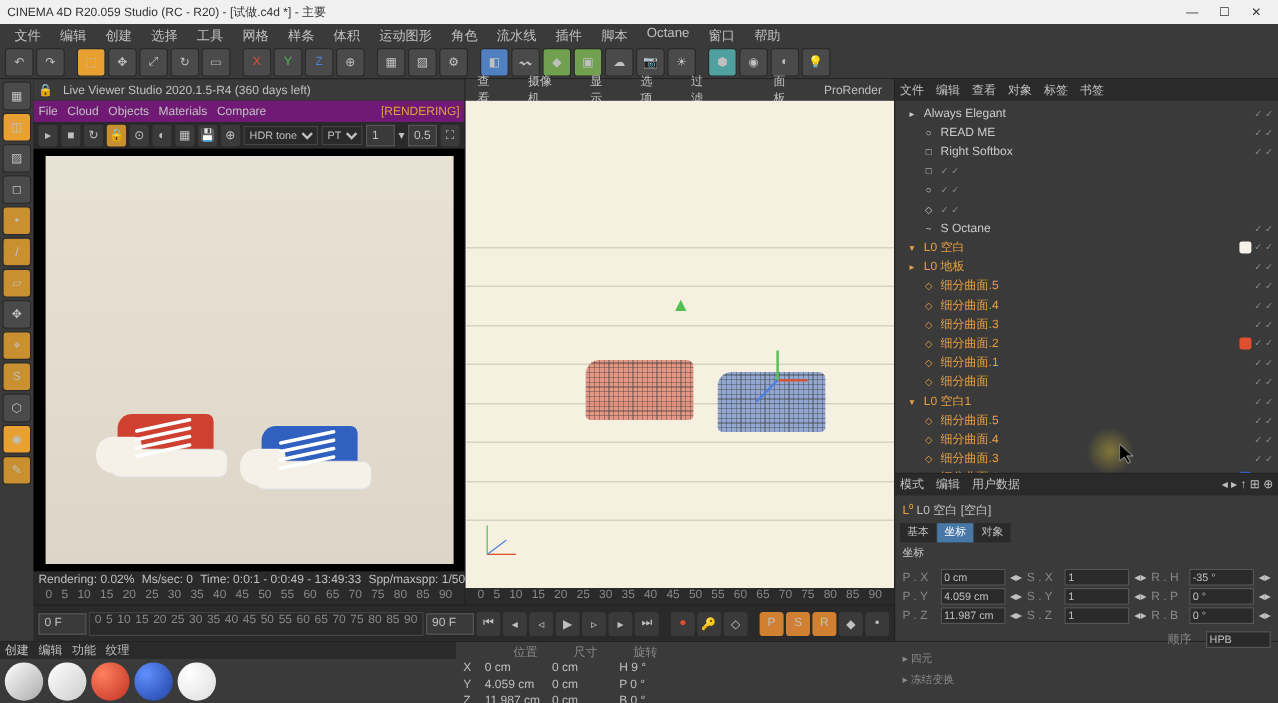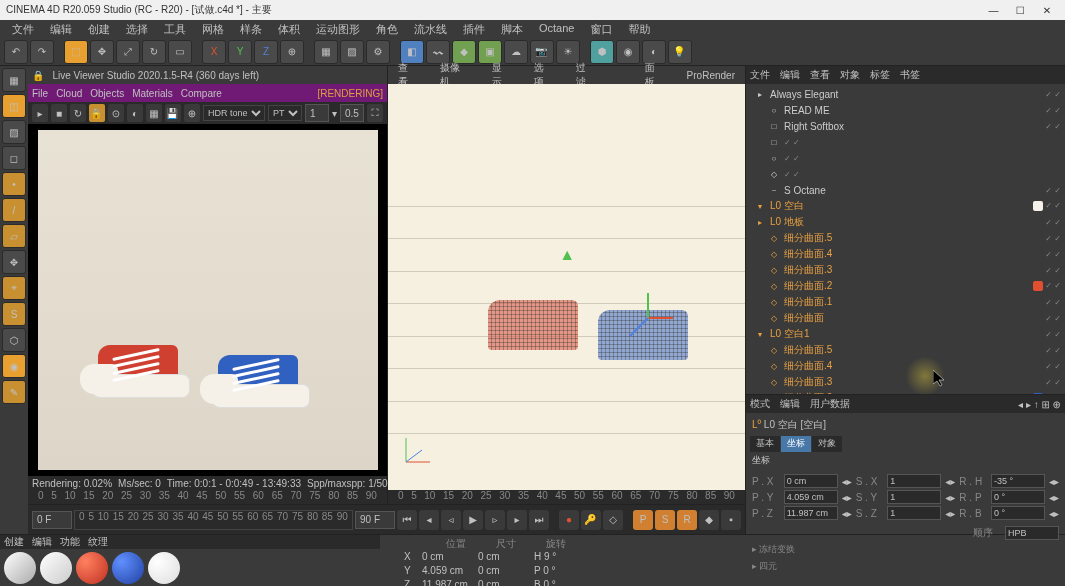--- a/index.html
+++ b/index.html
@@ -68,21 +68,21 @@
 .coords { padding:4px 6px; }
 .coordrow { display:flex; align-items:center; height:16px; gap:4px; font-size:9px; }
 .coordrow label { width:28px; color:#888; }
 .coordrow input { width:54px; height:14px; background:#2a2a2a; border:1px solid #555; color:#c0c0c0; font-size:9px; padding:0 2px; }
 .expand { padding:2px 6px; font-size:9px; color:#888; cursor:pointer; }
 .bottompanel { height:52px; background:#3a3a3a; border-top:1px solid #222; display:flex; }
 .matmgr { width:380px; display:flex; flex-direction:column; }
 .mattabs { height:14px; display:flex; gap:8px; padding:0 4px; font-size:9px; background:#2a2a2a; align-items:center; }
 .matballs { flex:1; display:flex; gap:4px; padding:2px 4px; align-items:center; }
 .matball { width:32px; height:32px; border-radius:50%; cursor:pointer; position:relative; }
-.bottomright { flex:1; display:flex;margin-left:18px; }
+.bottomright { flex:1; display:flex; }
 .coordpanel { width:200px; padding:2px 6px; font-size:9px; }
 .coordpanel .cphdr { display:flex; gap:30px; color:#888; height:12px; }
 .coordpanel .cprow { display:flex; gap:6px; height:14px; align-items:center; }
 .coordpanel .cprow span { width:50px; }
 .highlight-ring { position:absolute; width:40px; height:40px; border-radius:50%; background:radial-gradient(circle,rgba(200,180,60,0.5),transparent 70%); pointer-events:none; }
 .cursor { position:absolute; width:14px; height:18px; pointer-events:none; }
 </style>
 </head>
 <body>
 
@@ -589,22 +589,22 @@
             <span>◂▸</span>
             <label>R . B</label>
             <input value="0 °" style="">
             <span>◂▸</span>
           </div>
         </div>
       <div class="coordrow" style="padding:0 6px;justify-content:flex-end">
         <label>顺序</label>
         <input style="width: 54px; height: 14px; background: rgb(42, 42, 42); border: 1px solid rgb(85, 85, 85); color: rgb(192, 192, 192); font-size: 9px;" value="HPB">
       </div>
+      <div class="expand">▸ 四元</div>
       <div class="expand">▸ 冻结变换</div>
-      <div class="expand">▸ 四元</div>
     </div>
   </div>
 </div>
 
 <div class="bottompanel">
   <div class="matmgr">
     <div class="mattabs" id="mmtabs">
         <span>创建</span>
         <span>编辑</span>
         <span>功能</span>

